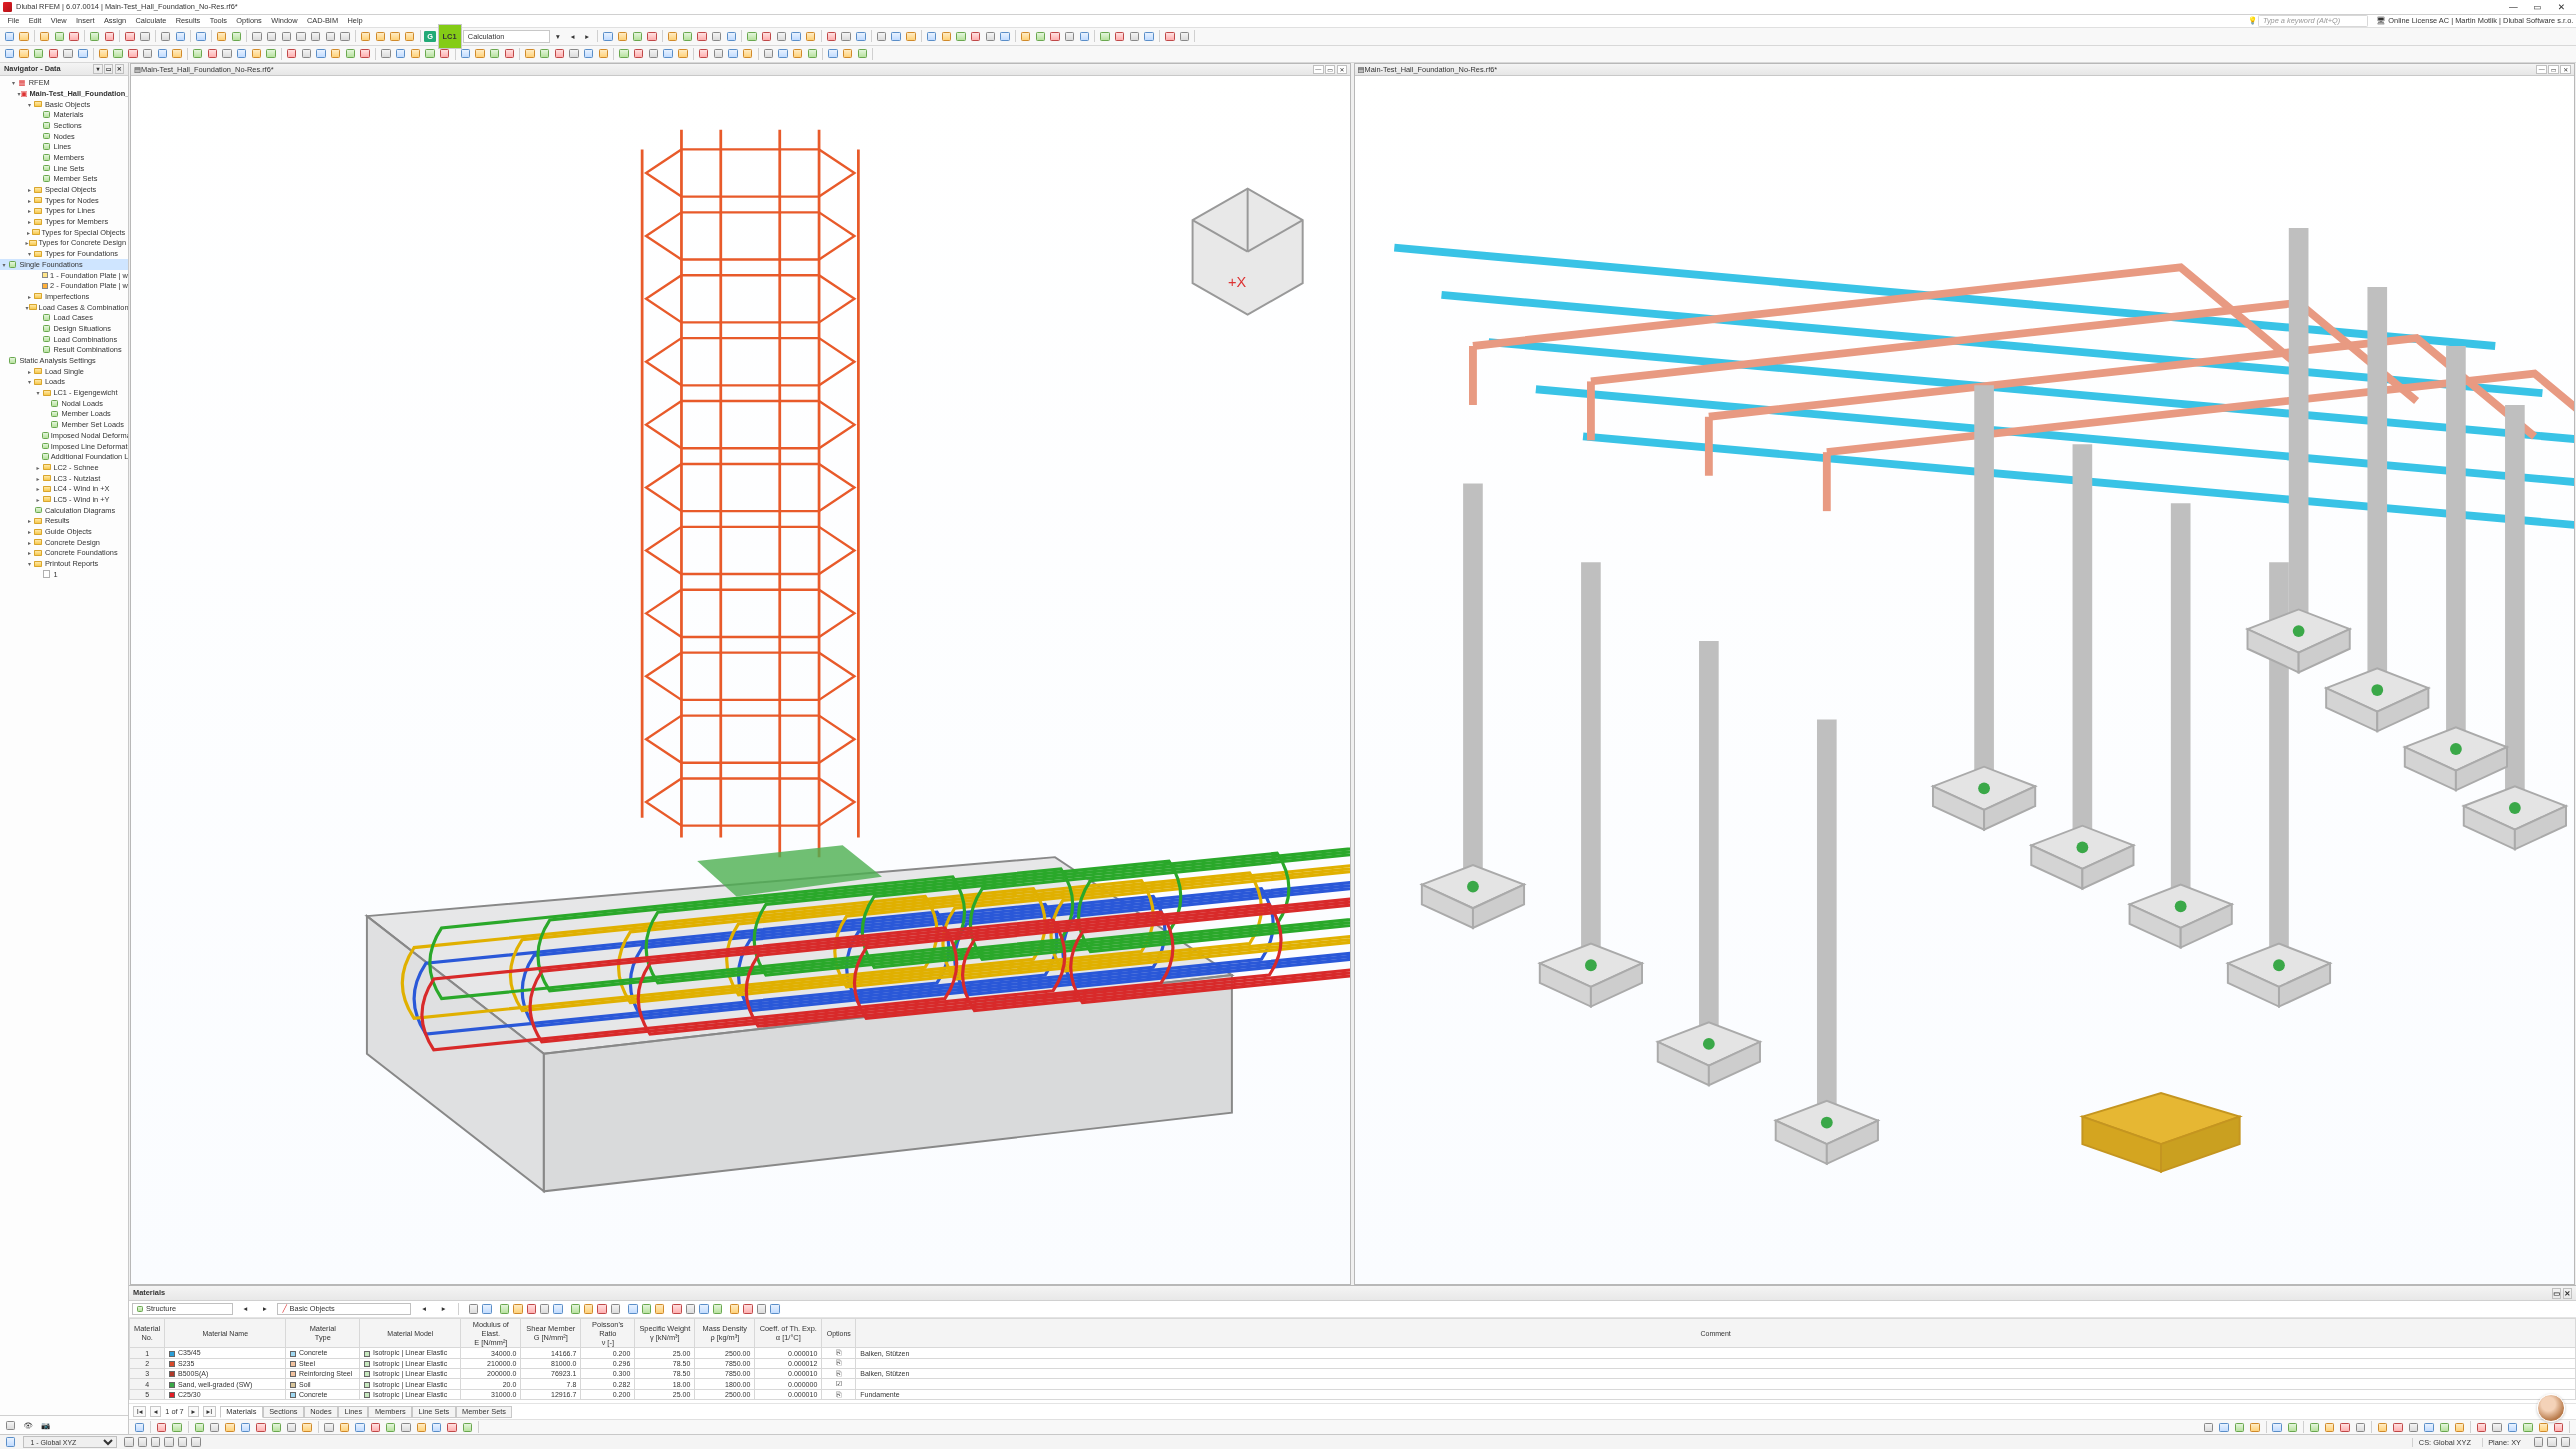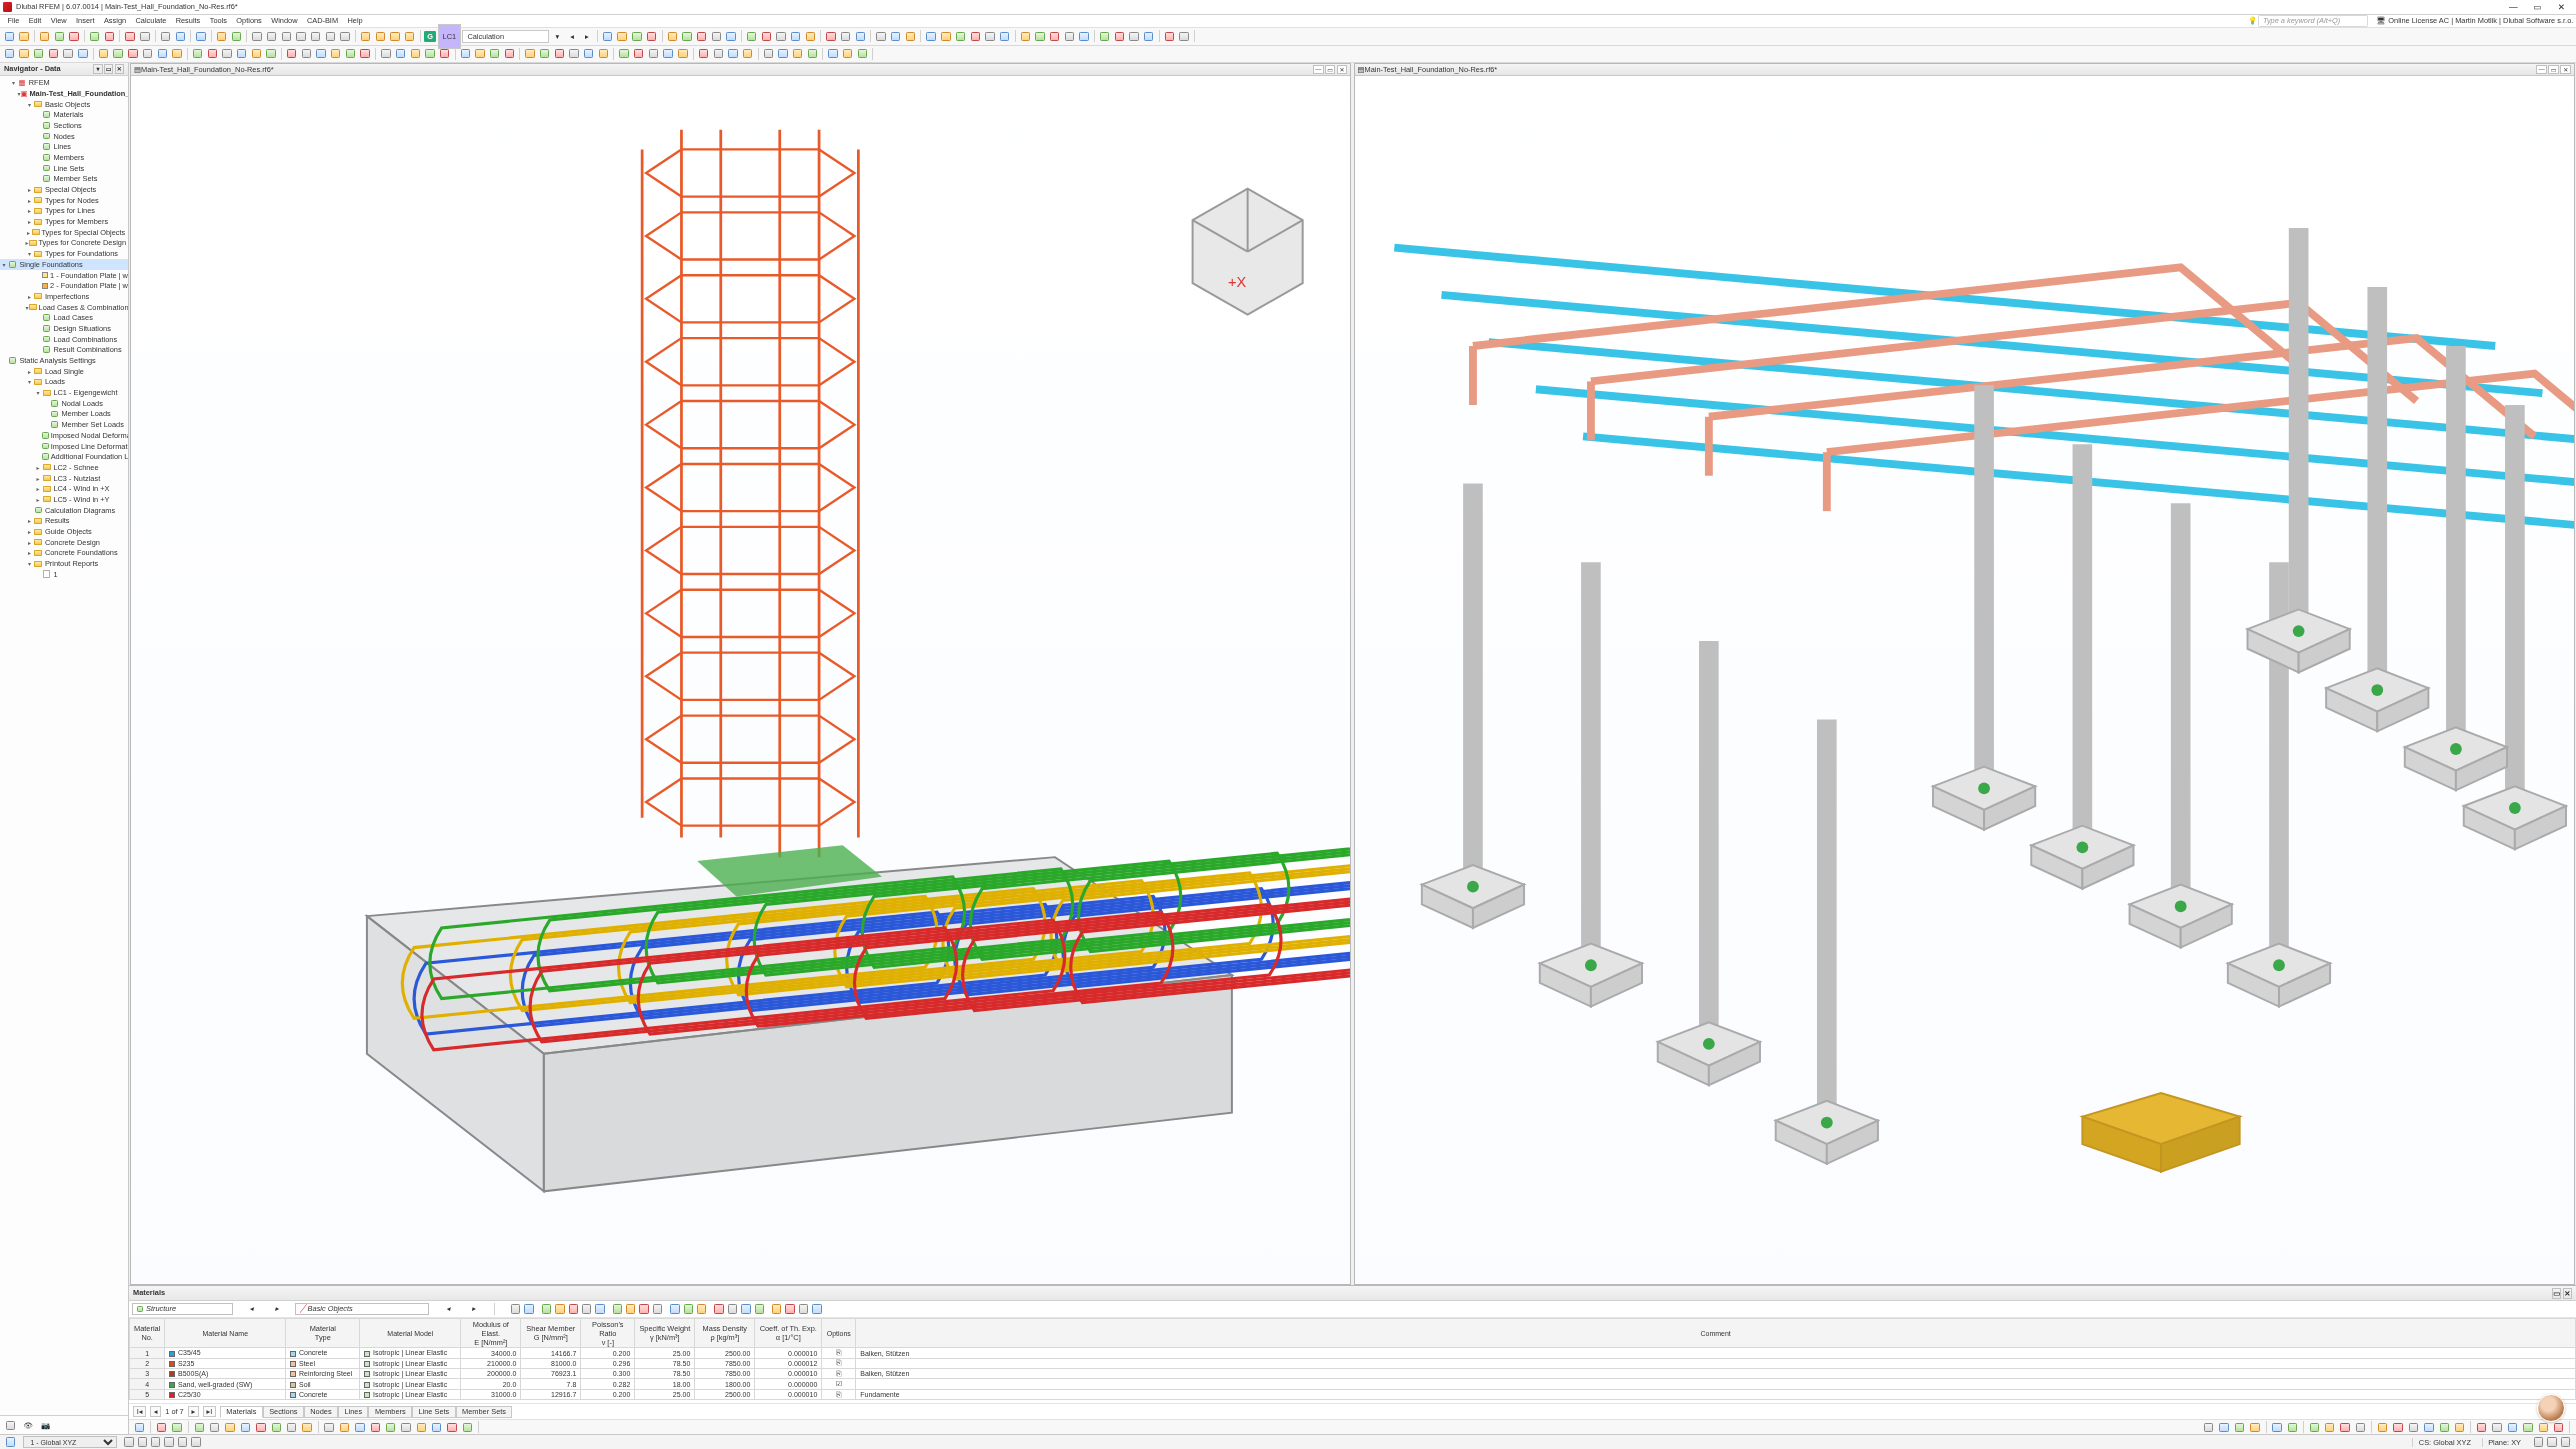--- a/index.html
+++ b/index.html
@@ -12,21 +12,21 @@
 .menubar .menu-item { padding: 1.3px 4.7px; cursor: default; }
 .menubar .spacer { flex: 1; }
 .menubar .search { color: #999; font-style: italic; padding: 0.7px 27px 0.7px 4px; border: 0.7px solid #d8d8d8; border-radius: 1.3px; }
 .menubar .license { margin-left: 8px; color: #555; display: flex; align-items: center; gap: 2.7px; }
 .toolbar { height: 17.4px; background: #f8f8f8; border-bottom: 0.7px solid #d8d8d8; display: flex; align-items: center; padding: 0 2.7px; gap: 1.3px; }
 .tb-btn { width: 13.4px; height: 13.4px; display: inline-flex; align-items: center; justify-content: center; border: 0.7px solid transparent; border-radius: 1.3px; background: #fff0; }
 .tb-btn svg, .tb-btn div { width: 9.4px; height: 9.4px; }
 .tb-sep { width: 0.7px; height: 12px; background: #d0d0d0; margin: 0 2px; }
 .tb-lc { display: flex; align-items: center; gap: 1.3px; }
 .tb-lc-g { background: #2a7; color: #fff; padding: 0.7px 3.4px; border-radius: 1.3px; font-weight: bold; }
-.tb-lc-code { background: #c4b5fd; border: 0.7px solid #c8c8c8; padding: 7px 4px; }
+.tb-lc-code { background: #84cc16; border: 0.7px solid #c8c8c8; padding: 7px 4px; font-weight: bold; }
 .tb-lc-name { background: #fff; border: 0.7px solid #c8c8c8; padding: 0.7px 4px; width: 87px; }
 .main { position: absolute; top: 63px; left: 0; right: 0; bottom: 14.8px; display: flex; }
 .nav { width: 129px; background: #fdfdfd; border-right: 0.7px solid #c8c8c8; display: flex; flex-direction: column; }
 .nav-title { background: linear-gradient(#f4f4f4,#e8e8e8); border-bottom: 0.7px solid #d0d0d0; padding: 1.3px 4px; font-weight: 600; display: flex; align-items: center; }
 .nav-title .spacer { flex: 1; }
 .nav-title .ctl { width: 9.4px; height: 9.4px; display: inline-flex; align-items: center; justify-content: center; border: 0.7px solid #c0c0c0; margin-left: 1.3px; font-size: 6px; }
 .tree { flex: 1; overflow: auto; padding: 1.3px 0; }
 .tree-row { display: flex; align-items: center; height: 10.7px; padding-right: 2.7px; white-space: nowrap; overflow: hidden; text-overflow: ellipsis; cursor: default; }
 .tree-row.sel { background: #cfe5ff; }
 .tw { width: 8px; text-align: center; font-size: 6px; color: #666; }
@@ -38,21 +38,21 @@
 .content { flex: 1; display: flex; flex-direction: column; }
 .views { flex: 1; display: flex; gap: 2.7px; padding: 0 1.3px; min-height: 0; }
 .view { flex: 1; background: #fff; border: 0.7px solid #b8b8b8; display: flex; flex-direction: column; position: relative; }
 .view-title { height: 12px; background: linear-gradient(#f4f4f4,#e6e6e6); border-bottom: 0.7px solid #c8c8c8; display: flex; align-items: center; padding: 0 2.7px; font-size: 6.7px; }
 .view-title .spacer { flex: 1; }
 .view-title .vb { width: 10.7px; height: 9.4px; border: 0.7px solid #c0c0c0; background: #fff; margin-left: 1.3px; display: inline-flex; align-items: center; justify-content: center; font-size: 6px; }
 .view-body { flex: 1; background: linear-gradient(#fff,#fafcff); display: flex; align-items: center; justify-content: center; overflow: hidden; }
 .materials { height: 134px; background: #fff; border-top: 0.7px solid #b8b8b8; display: flex; flex-direction: column; }
 .mat-title { background: linear-gradient(#f4f4f4,#e8e8e8); padding: 1.3px 4px; font-weight: 600; border-bottom: 0.7px solid #d0d0d0; display: flex; }
 .mat-menu { display: flex; padding: 1.3px 4px; gap: 6.7px; border-bottom: 0.7px solid #e4e4e4; }
-.mat-tb { display: flex; align-items: center; padding: 1.3px 2.7px; gap: 12px; border-bottom: 0.7px solid #e4e4e4; font-style: italic; }
+.mat-tb { display: flex; align-items: center; padding: 1.3px 2.7px; gap: 6px; border-bottom: 0.7px solid #e4e4e4; }
 .mat-combo { background: #fff; border: 0.7px solid #c0c0c0; padding: 0.7px 4px; width: 101px; display: inline-flex; align-items: center; gap: 2.7px; }
 .grid { flex: 1; overflow: auto; }
 .grid table { border-collapse: collapse; width: 100%; }
 .grid th, .grid td { border: 0.7px solid #d8d8d8; padding: 0.7px 4px; font-size: 7px; background: #fff; }
 .grid th { background: #f4f4f4; font-weight: normal; text-align: center; }
 .grid td.num { text-align: right; }
 .grid td.rowhead { background: #f4f4f4; text-align: center; }
 .sw { width: 6px; height: 6px; display: inline-block; border: 0.7px solid #666; vertical-align: middle; margin-right: 2.7px; }
 .mat-nav { display: flex; align-items: center; padding: 1.3px 4px; gap: 4px; border-top: 0.7px solid #e4e4e4; font-size: 6.7px; }
 .mat-nav .btn { border: 0.7px solid #c8c8c8; padding: 0 2.7px; background: #fafafa; }

